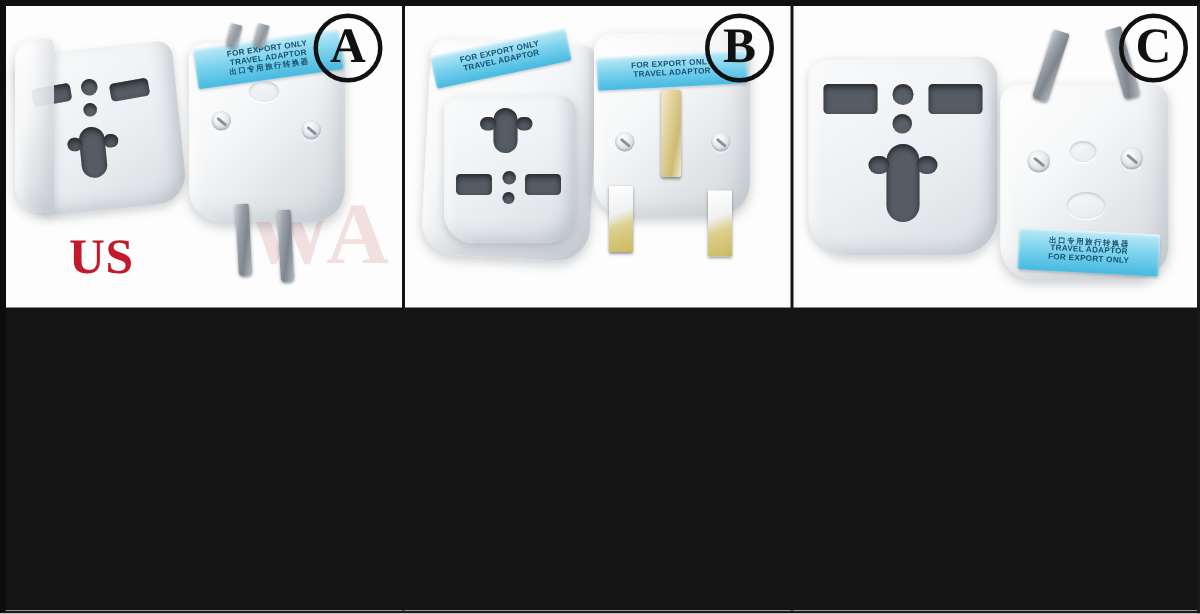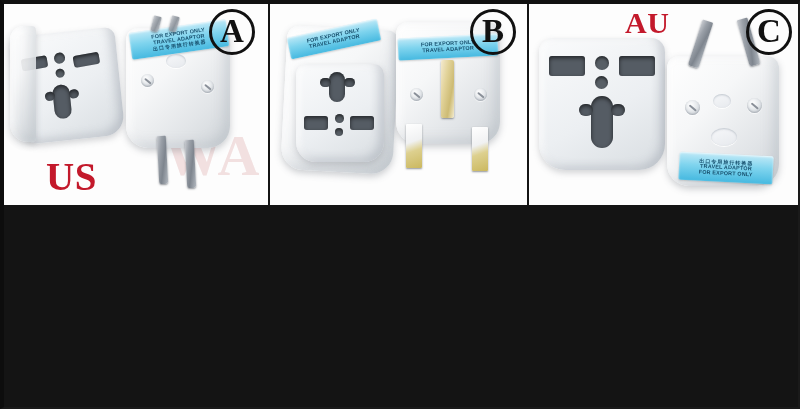--- a/index.html
+++ b/index.html
@@ -206,21 +206,21 @@
       <div class="screw" style="left:27px; top:58px; width:13px; height:13px;"></div>
       <div class="screw" style="left:87px; top:64px; width:13px; height:13px;"></div>
 
       <div class="pin flat" style="left:44px; top:120px; width:9px; height:48px; transform: rotate(-3deg);"></div>
       <div class="pin flat" style="left:72px; top:124px; width:9px; height:48px; transform: rotate(-3deg);"></div>
 
       <div class="pin flat" style="left:38px; top:0px; width:8px; height:16px; transform: rotate(14deg); opacity:0.85;"></div>
       <div class="pin flat" style="left:56px; top:0px; width:8px; height:16px; transform: rotate(14deg); opacity:0.85;"></div>
     </div>
 
-    <div class="caption" style="left:42px; top:150px; font-size:39px;">US</div>
+    <div class="caption" style="left:42px; top:150px; font-size:33px;">US</div>
   </div>
   <div class="badge" style="left:205px; top:5px;">A</div>
 
   <div class="cell r0 c1">
 
     <div class="plug" style="left:8px; top:18px; width:128px; height:160px;">
       <div class="shell taper" style="left:6px; top:6px; width:112px; height:144px; transform: rotate(3deg);"></div>
       <div class="sticker" style="left:10px; top:6px; width:92px; height:22px; transform: rotate(-12deg); border-radius:2px;">
         <span class="st-l1">FOR EXPORT ONLY</span>
         <span class="st-l2">TRAVEL ADAPTOR</span>
@@ -280,21 +280,20 @@
       <div class="screw" style="left:90px; top:70px; width:15px; height:15px;"></div>
       <div class="emboss" style="left:56px; top:66px; width:18px; height:14px;"></div>
       <div class="emboss" style="left:54px; top:100px; width:26px; height:18px;"></div>
       <div class="sticker" style="left:22px; top:126px; width:94px; height:28px; transform: rotate(3deg); border-radius:2px;">
         <span class="st-l3">出口专用旅行转换器</span>
         <span class="st-l2">TRAVEL ADAPTOR</span>
         <span class="st-l1">FOR EXPORT ONLY</span>
       </div>
     </div>
 
-    <div class="caption" style="left:96px; top:2px; font-size:30px;">AU</div>
   </div>
   <div class="badge" style="left:742px; top:5px;">C</div>
 
   <div class="cell r1 c0">
 
     <div class="plug" style="left:14px; top:10px; width:128px; height:160px;">
       <div class="shell taper" style="left:6px; top:8px; width:112px; height:142px;"></div>
       <div class="sticker" style="left:12px; top:6px; width:94px; height:22px; transform: rotate(-8deg); border-radius:2px;">
         <span class="st-l1">FOR EXPORT ONLY</span>
         <span class="st-l2">TRAVEL ADAPTOR</span>

